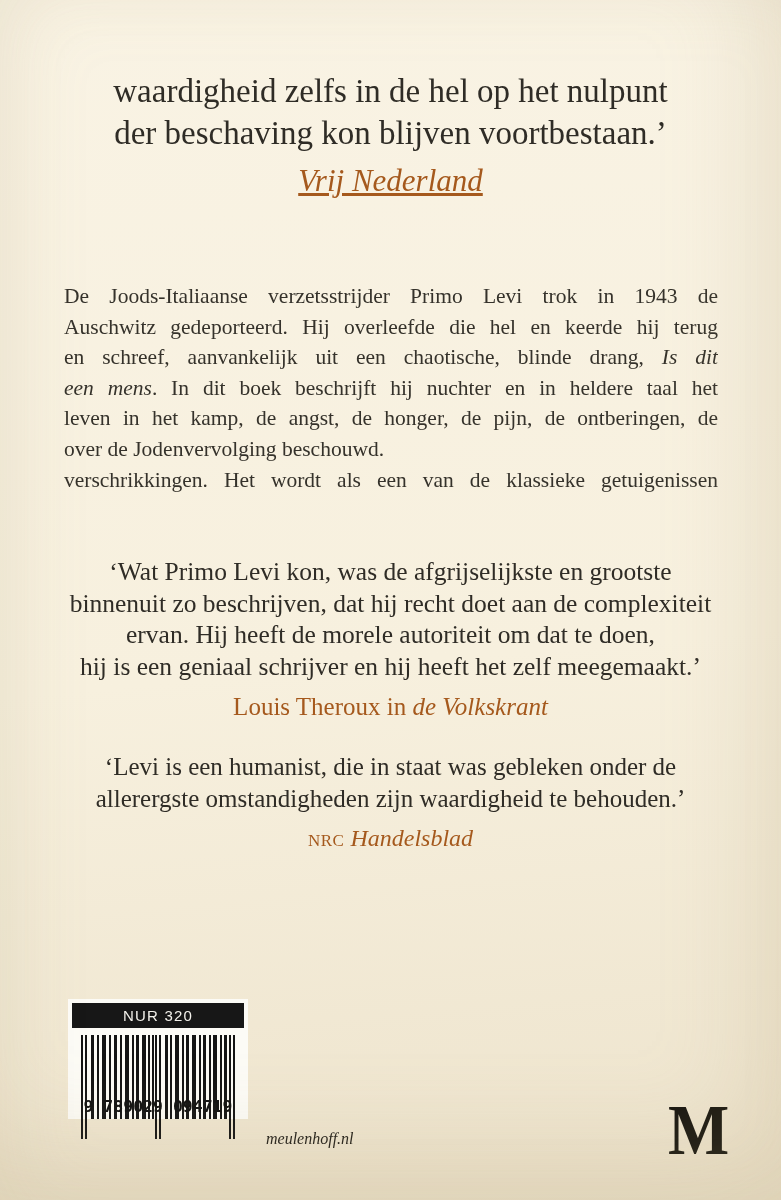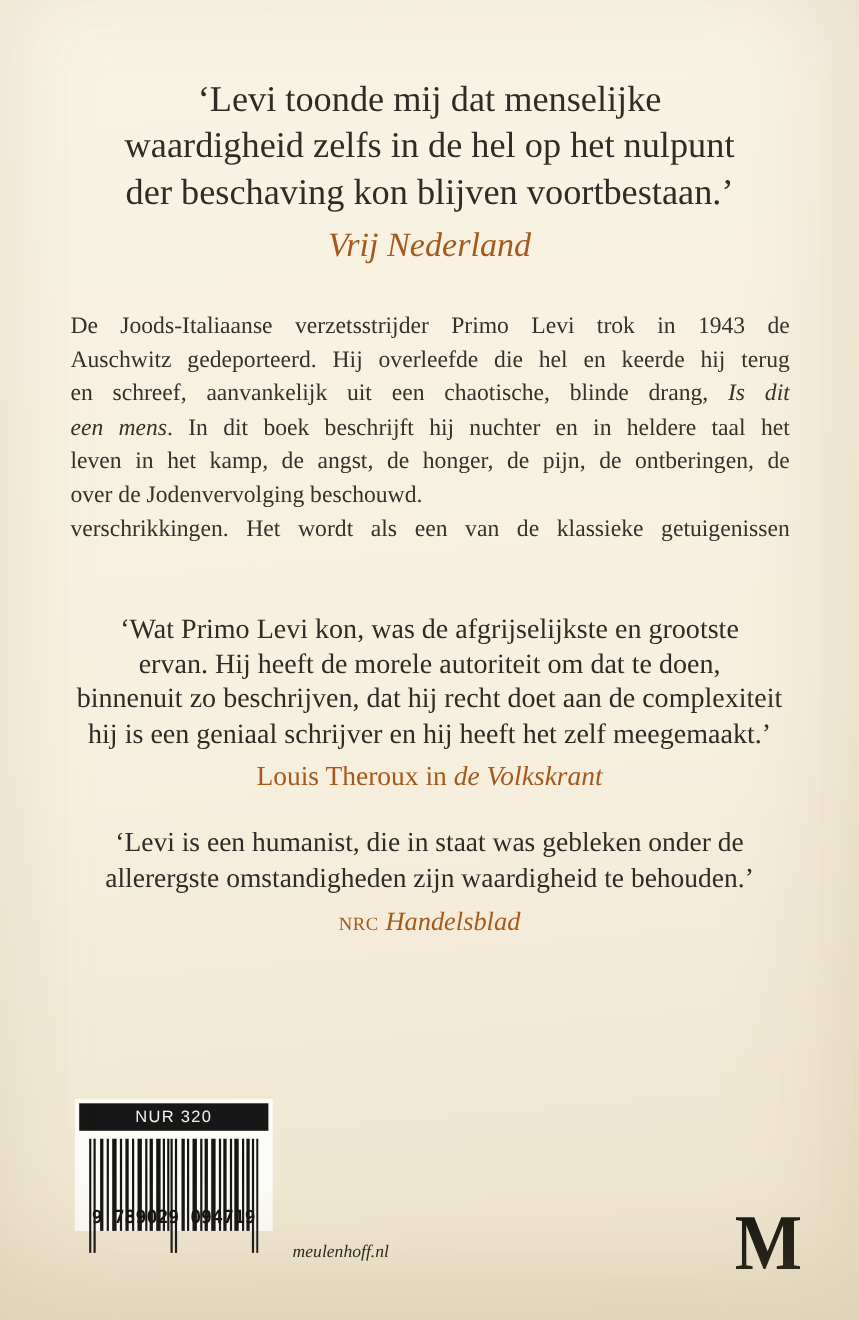--- a/index.html
+++ b/index.html
@@ -17,21 +17,21 @@
     content:""; position:absolute; inset:0; pointer-events:none;
     box-shadow: inset -30px -55px 95px rgba(178,158,118,.20),
                 inset 25px 0 70px rgba(190,175,140,.10);
   }
   .quote { position:absolute; left:0; width:781px; text-align:center; }
   .qline { white-space:nowrap; }
   .attr  { color:#a5591d; white-space:nowrap; }
   .italic { font-style:italic; }
 
   .quote-top { top:70px; font-size:33px; line-height:42px; color:#2f2c26; }
-  .quote-top .attr { margin-top:6px; font-size:31px; }
+  .quote-top .attr { margin-top:6px; font-size:31px;text-decoration:underline; }
 
   .quote-mid { top:556px; font-size:25.5px; line-height:31.5px; color:#2f2c26; }
   .quote-mid .attr { margin-top:9px; font-size:25px; }
 
   .quote-bottom { top:751px; font-size:25px; line-height:32px; color:#2f2c26; }
   .quote-bottom .attr { margin-top:7px; font-size:24px; }
   .smallcaps { font-size:17px; letter-spacing:.5px; }
 
   .blurb {
     position:absolute; left:64px; top:281px; width:654px;
@@ -66,40 +66,39 @@
     font-size:72px; line-height:1; font-weight:bold; color:#17150f;
     transform:scaleX(.9); transform-origin:left top;
   }
 </style>
 </head>
 <body>
 
 <div class="cover">
 
   <section class="quote quote-top">
-    <div class="qline">‘Levi toonde mij dat menselijke</div>
     <div class="qline">waardigheid zelfs in de hel op het nulpunt</div>
     <div class="qline">der beschaving kon blijven voortbestaan.’</div>
     <div class="attr italic">Vrij Nederland</div>
   </section>
 
   <section class="blurb">
     <div class="bline">De Joods-Italiaanse verzetsstrijder Primo Levi trok in 1943 de</div>
     <div class="bline">Auschwitz gedeporteerd. Hij overleefde die hel en keerde hij terug</div>
     <div class="bline"><span>en schreef, aanvankelijk uit een chaotische, blinde drang, </span><i>Is dit</i></div>
     <div class="bline"><i>een mens</i><span>. In dit boek beschrijft hij nuchter en in heldere taal het</span></div>
     <div class="bline">leven in het kamp, de angst, de honger, de pijn, de ontberingen, de</div>
     <div class="bline last">over de Jodenvervolging beschouwd.</div>
     <div class="bline">verschrikkingen. Het wordt als een van de klassieke getuigenissen</div>
   </section>
 
   <section class="quote quote-mid">
     <div class="qline">‘Wat Primo Levi kon, was de afgrijselijkste en grootste</div>
+    <div class="qline">binnenuit zo beschrijven, dat hij recht doet aan de complexiteit</div>
     <div class="qline">ervan. Hij heeft de morele autoriteit om dat te doen,</div>
-    <div class="qline">binnenuit zo beschrijven, dat hij recht doet aan de complexiteit</div>
     <div class="qline">hij is een geniaal schrijver en hij heeft het zelf meegemaakt.’</div>
     <div class="attr">
       <span>Louis Theroux in </span><i>de Volkskrant</i>
     </div>
   </section>
 
   <section class="quote quote-bottom">
     <div class="qline">‘Levi is een humanist, die in staat was gebleken onder de</div>
     <div class="qline">allerergste omstandigheden zijn waardigheid te behouden.’</div>
     <div class="attr">

